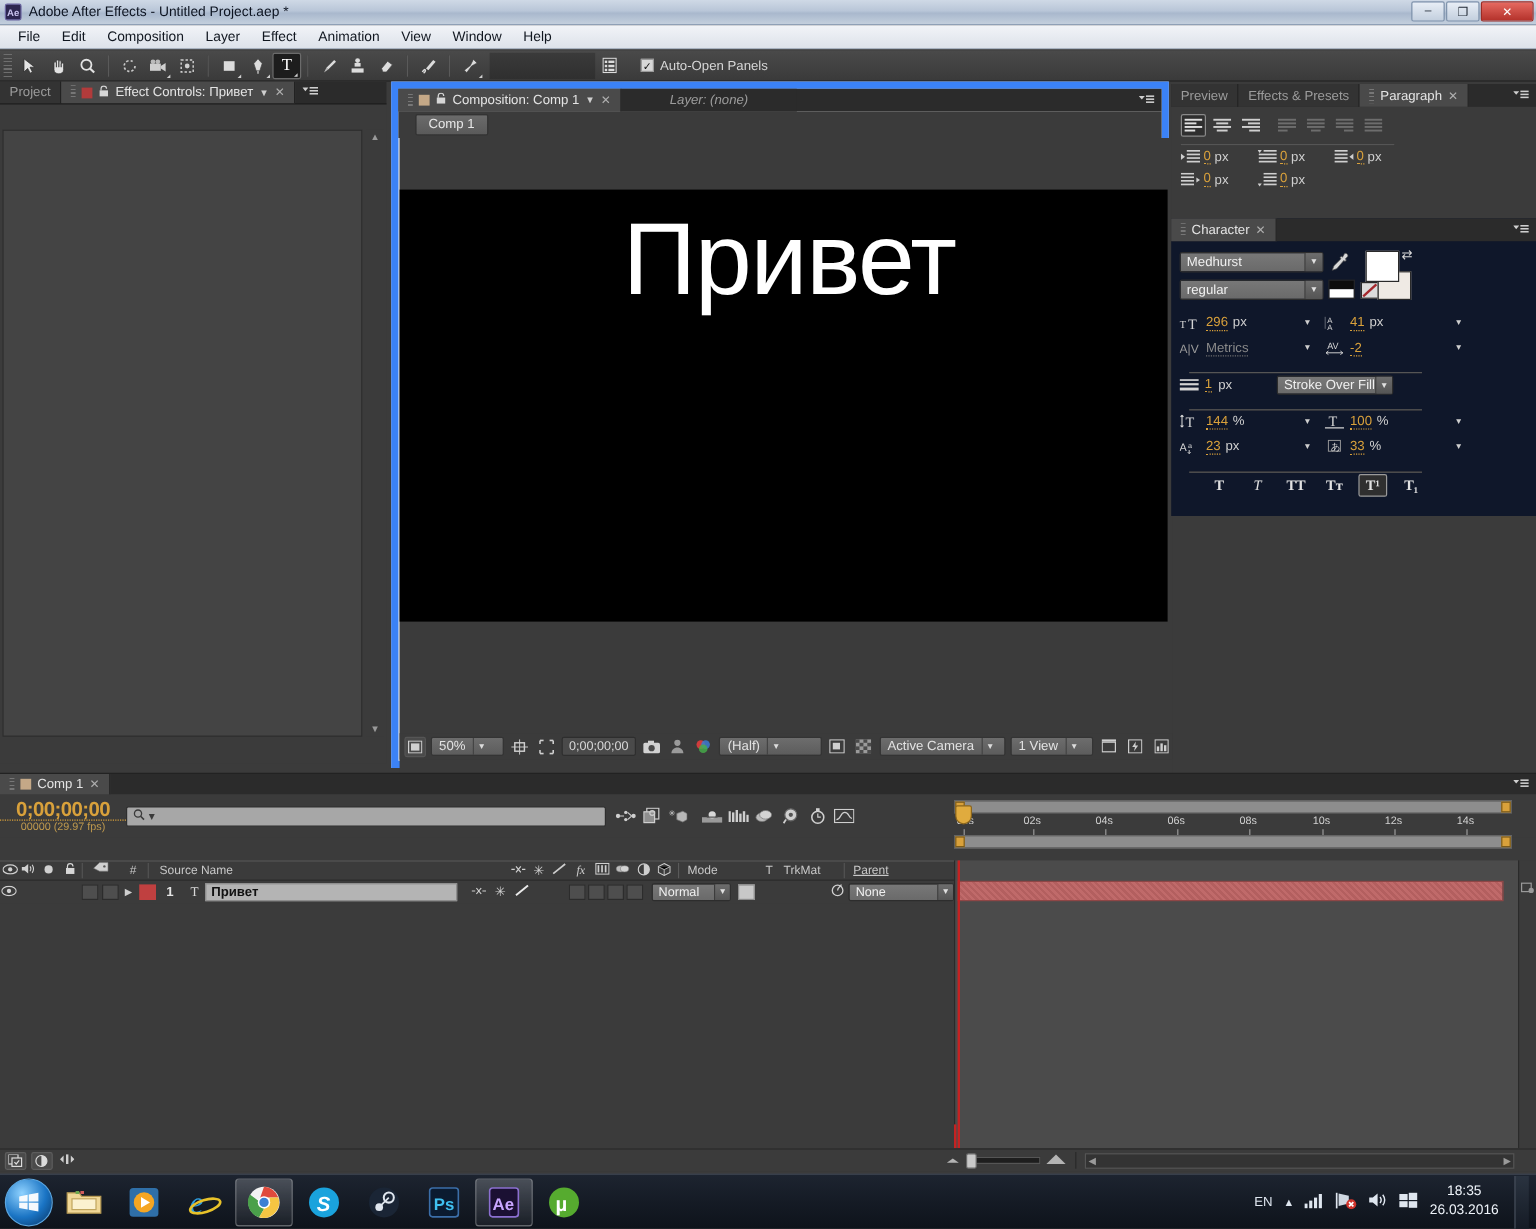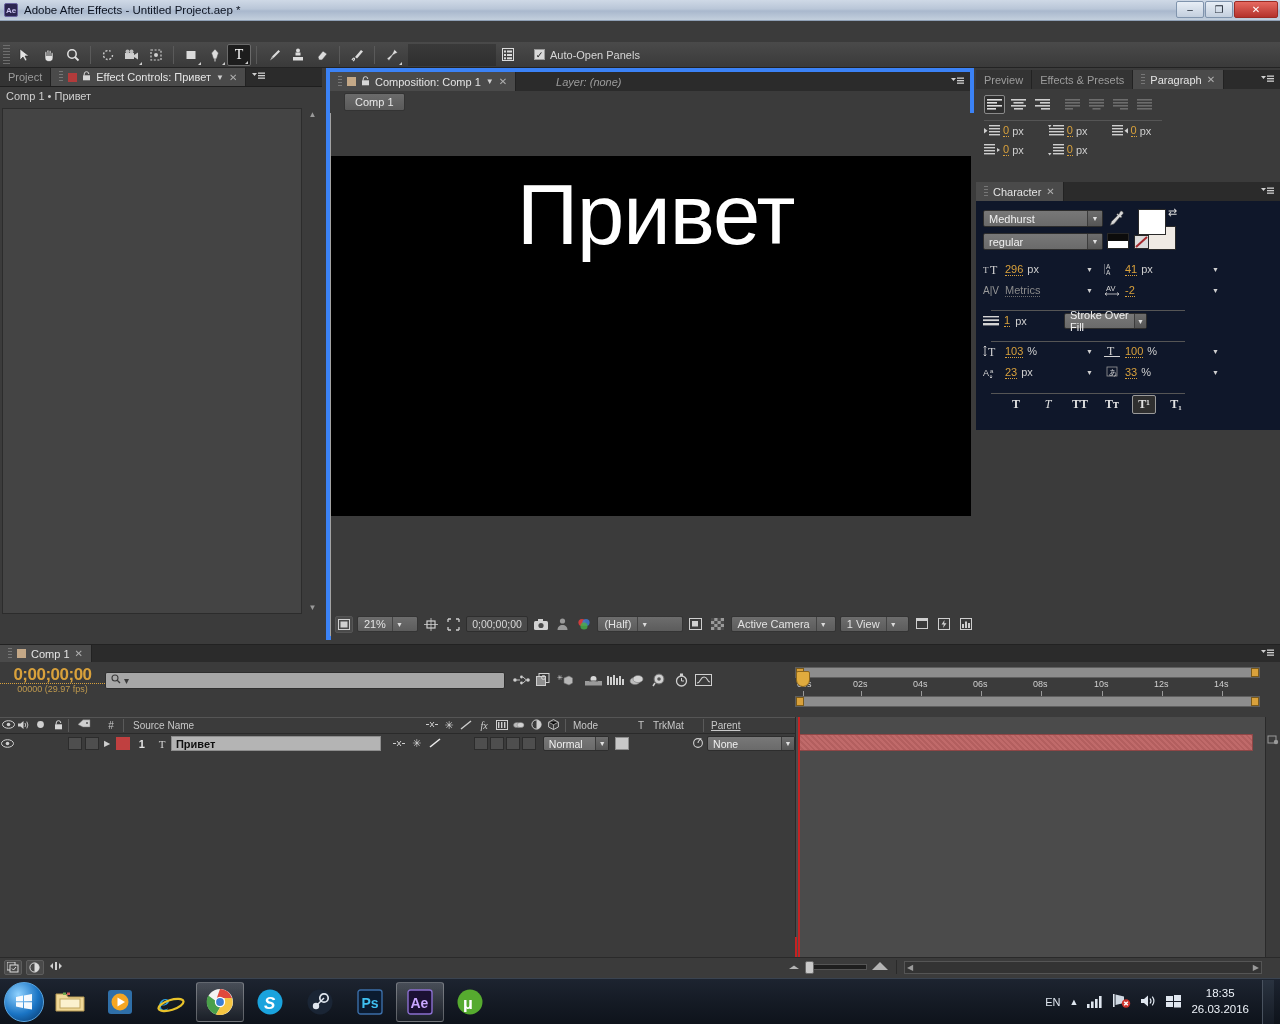--- a/index.html
+++ b/index.html
@@ -93,22 +93,22 @@
   .panelmenu{ margin-left:auto;display:flex;align-items:center;padding:0 6px;color:#cfcfcf;font-size:10px;}
 
   
   #effectcontrols{ left:0; top:68px; width:322px; height:568px; background:#3b3b3b;}
   #effectcontrols .ecpath{height:18px;display:flex;align-items:center;padding-left:6px;font-size:11px;color:#cfcfcf;background:#3b3b3b;}
   #effectcontrols .ecbody{position:absolute;left:2px;top:40px;right:20px;bottom:22px;background:#444;border:1px solid #2c2c2c;}
   #effectcontrols .vscroll{position:absolute;right:2px;top:40px;width:15px;bottom:22px;background:#3b3b3b;}
   .scrollarrow{width:15px;height:13px;display:flex;align-items:center;justify-content:center;color:#9a9a9a;font-size:8px;}
 
   
-  #compviewer{ left:326px; top:68px; width:648px; height:572px; background:#a3a3a3;
-      border:4px solid #3b82f6; }
+  #compviewer{ left:326px; top:68px; width:648px; height:572px; background:#e5e5e5;
+      border:6px solid #3b82f6; }
   #compviewer .vtabs{ height:19px;background:#2b2b2b;display:flex;}
   #compviewer .compbtnrow{height:22px;display:flex;align-items:center;padding-left:14px;background:#3b3b3b;}
   .compbtn{ background:linear-gradient(to bottom,#6b6b6b,#5a5a5a);border:1px solid #333;border-radius:2px;
      padding:2px 10px;font-size:11px;color:#e8e8e8;}
   .canvaswrap{ position:absolute; left:1px; top:41px; width:644px; height:545px;background:#3b3b3b;}
   .canvas{ position:absolute; left:0; top:43px; width:640px;height:360px;background:#000;}
   .privet-ru{ position:absolute; left:186px; top:16px; font-family:"Liberation Sans",sans-serif;
       font-size:85px; color:#fff; letter-spacing:-1px; line-height:1;}
   .privet-box{ position:absolute; left:180px; top:124px; width:203px;height:138px;background:#4a1f1f;}
   .privet-en{ position:absolute; left:4px; top:-6px; font-family:"Liberation Serif",serif;
@@ -194,20 +194,31 @@
   <div class="titlebar">
     <div class="ae-badge">Ae</div>
     <div class="title">Adobe After Effects - Untitled Project.aep *</div>
     <div class="winbtns">
       <div class="winbtn">–</div>
       <div class="winbtn">❐</div>
       <div class="winbtn close">✕</div>
     </div>
   </div>
 
+  <div class="menubar">
+    <div class="mi">File</div>
+    <div class="mi">Edit</div>
+    <div class="mi">Composition</div>
+    <div class="mi">Layer</div>
+    <div class="mi">Effect</div>
+    <div class="mi">Animation</div>
+    <div class="mi">View</div>
+    <div class="mi">Window</div>
+    <div class="mi">Help</div>
+  </div>
 
   <div class="toolbar">
     <div class="grip"></div>
     <div class="tool">
       <svg width="12" height="14" viewBox="0 0 12 14">
           <path d="M1 1 L1 12 L4 9 L6.2 13 L8 12 L6 8 L10 8 Z" fill="#e4e4e4" stroke="#2a2a2a" stroke-width=".6"></path>
         </svg>
     </div>
     <div class="tool">
       <svg width="14" height="14" viewBox="0 0 14 14">
@@ -330,21 +341,20 @@
       </div>
       <div class="panelmenu" style="margin-left:0;">
         <svg width="13" height="10" viewBox="0 0 13 10">
             <path d="M0 1 L5 1 L2.5 4Z" fill="#cfcfcf"></path>
             <rect x="6" y="0.5" width="7" height="1.3" fill="#cfcfcf"></rect>
             <rect x="6" y="3" width="7" height="1.3" fill="#cfcfcf"></rect>
             <rect x="6" y="5.5" width="7" height="1.3" fill="#cfcfcf"></rect>
           </svg>
       </div>
     </div>
-    <div class="ecpath">Comp 1 • Привет</div>
     <div class="ecbody"></div>
     <div class="vscroll">
       <div class="scrollarrow">▲</div>
       <div style="position:absolute;bottom:0;" class="scrollarrow">▼</div>
     </div>
   </div>
 
   <div class="panel" id="compviewer">
     <div class="vtabs">
       <div class="tab active">
@@ -381,21 +391,21 @@
       </div>
     </div>
     <div class="compbar">
       <div class="cbicon">
         <svg width="12" height="11" viewBox="0 0 12 11">
             <rect x=".5" y=".5" width="11" height="10" fill="none" stroke="#d0d0d0"></rect>
             <rect x="2.5" y="2.5" width="7" height="6" fill="#d0d0d0"></rect>
           </svg>
       </div>
       <div class="dd" style="height:16px;width:62px;">
-        <span>21%</span>
+        <span>50%</span>
         <span class="arrowbox" style="width:14px;height:14px;">▼</span>
       </div>
       <div class="cbflat">
         <svg width="14" height="13" viewBox="0 0 14 13">
             <rect x="3" y="3" width="8" height="7" fill="none" stroke="#cfcfcf" stroke-width="1.2"></rect>
             <line x1="0" y1="6.5" x2="14" y2="6.5" stroke="#cfcfcf" stroke-width=".8"></line>
             <line x1="7" y1="0" x2="7" y2="13" stroke="#cfcfcf" stroke-width=".8"></line>
           </svg>
       </div>
       <div class="cbflat">
@@ -738,33 +748,33 @@
           <g fill="#d4d4d4">
             <rect x="0" y="1" width="16" height="1.4"></rect>
             <rect x="0" y="4.3" width="16" height="1.8"></rect>
             <rect x="0" y="8" width="16" height="2.4"></rect>
           </g>
         </svg>
       <span class="num">1</span>
       <span class="unit">px</span>
       <span class="smallcaret" style="margin-left:auto;">▼</span>
     </div>
-    <div class="cdd" style="position:absolute;left:88px;top:131px;width:83px;height:16px;">
+    <div class="cdd" style="position:absolute;left:88px;top:131px;width:97px;height:16px;">
       <span>Stroke Over Fill</span>
       <span class="cddarrow" style="width:14px;height:14px;">▼</span>
     </div>
 
     <div class="hr" style="position:absolute;left:7px;top:153px;width:194px;"></div>
 
     <div style="position:absolute;left:7px;top:162px;display:flex;align-items:center;gap:4px;width:110px;">
       <svg width="18" height="14" viewBox="0 0 18 14">
           <path d="M2 2 V12 M2 2 L.8 3.4 M2 2 L3.2 3.4 M2 12 L.8 10.6 M2 12 L3.2 10.6" stroke="#d4d4d4" stroke-width=".9" fill="none"></path>
           <text x="5" y="12" font-family="Liberation Serif,serif" font-size="12" fill="#d4d4d4">T</text>
         </svg>
-      <span class="num">103</span>
+      <span class="num">144</span>
       <span class="unit">%</span>
       <span class="smallcaret" style="margin-left:auto;">▼</span>
     </div>
     <div style="position:absolute;left:128px;top:162px;display:flex;align-items:center;gap:4px;width:115px;">
       <svg width="17" height="14" viewBox="0 0 17 14">
           <text x="3" y="11" font-family="Liberation Serif,serif" font-size="12" fill="#d4d4d4">T</text>
           <path d="M0 12.5 H16" stroke="#d4d4d4" stroke-width="1"></path>
         </svg>
       <span class="num">100</span>
       <span class="unit">%</span>

